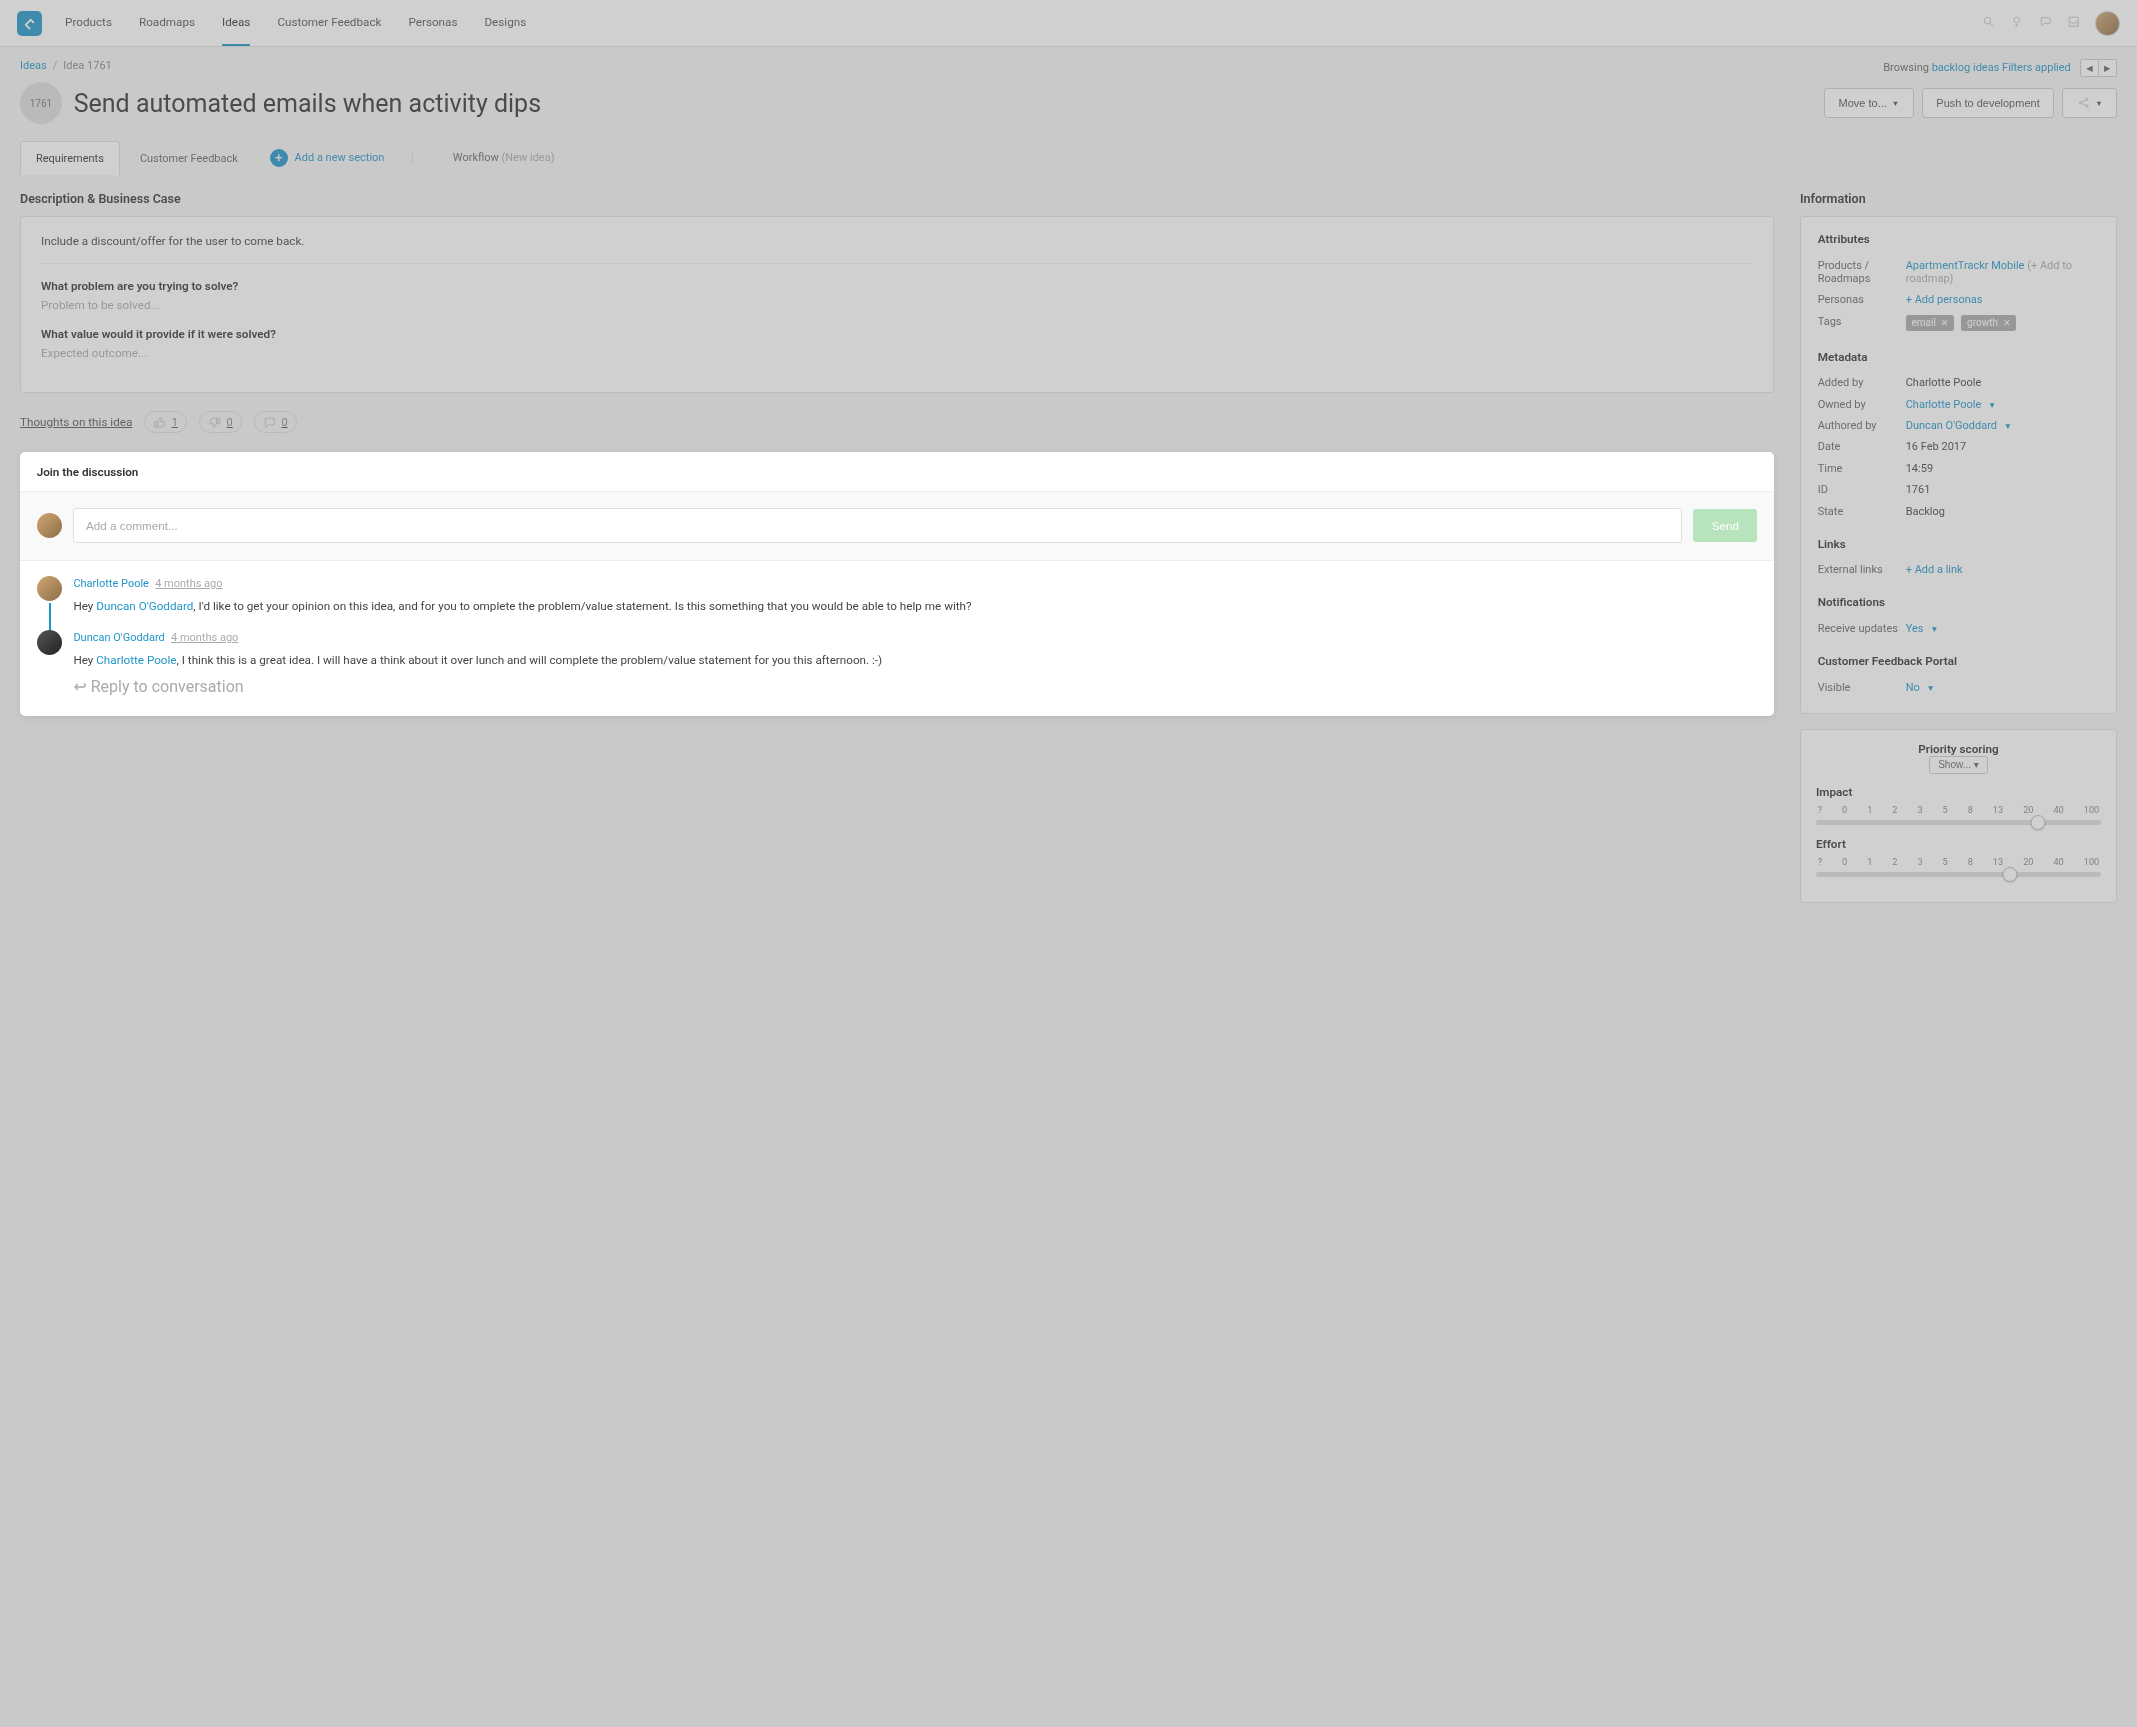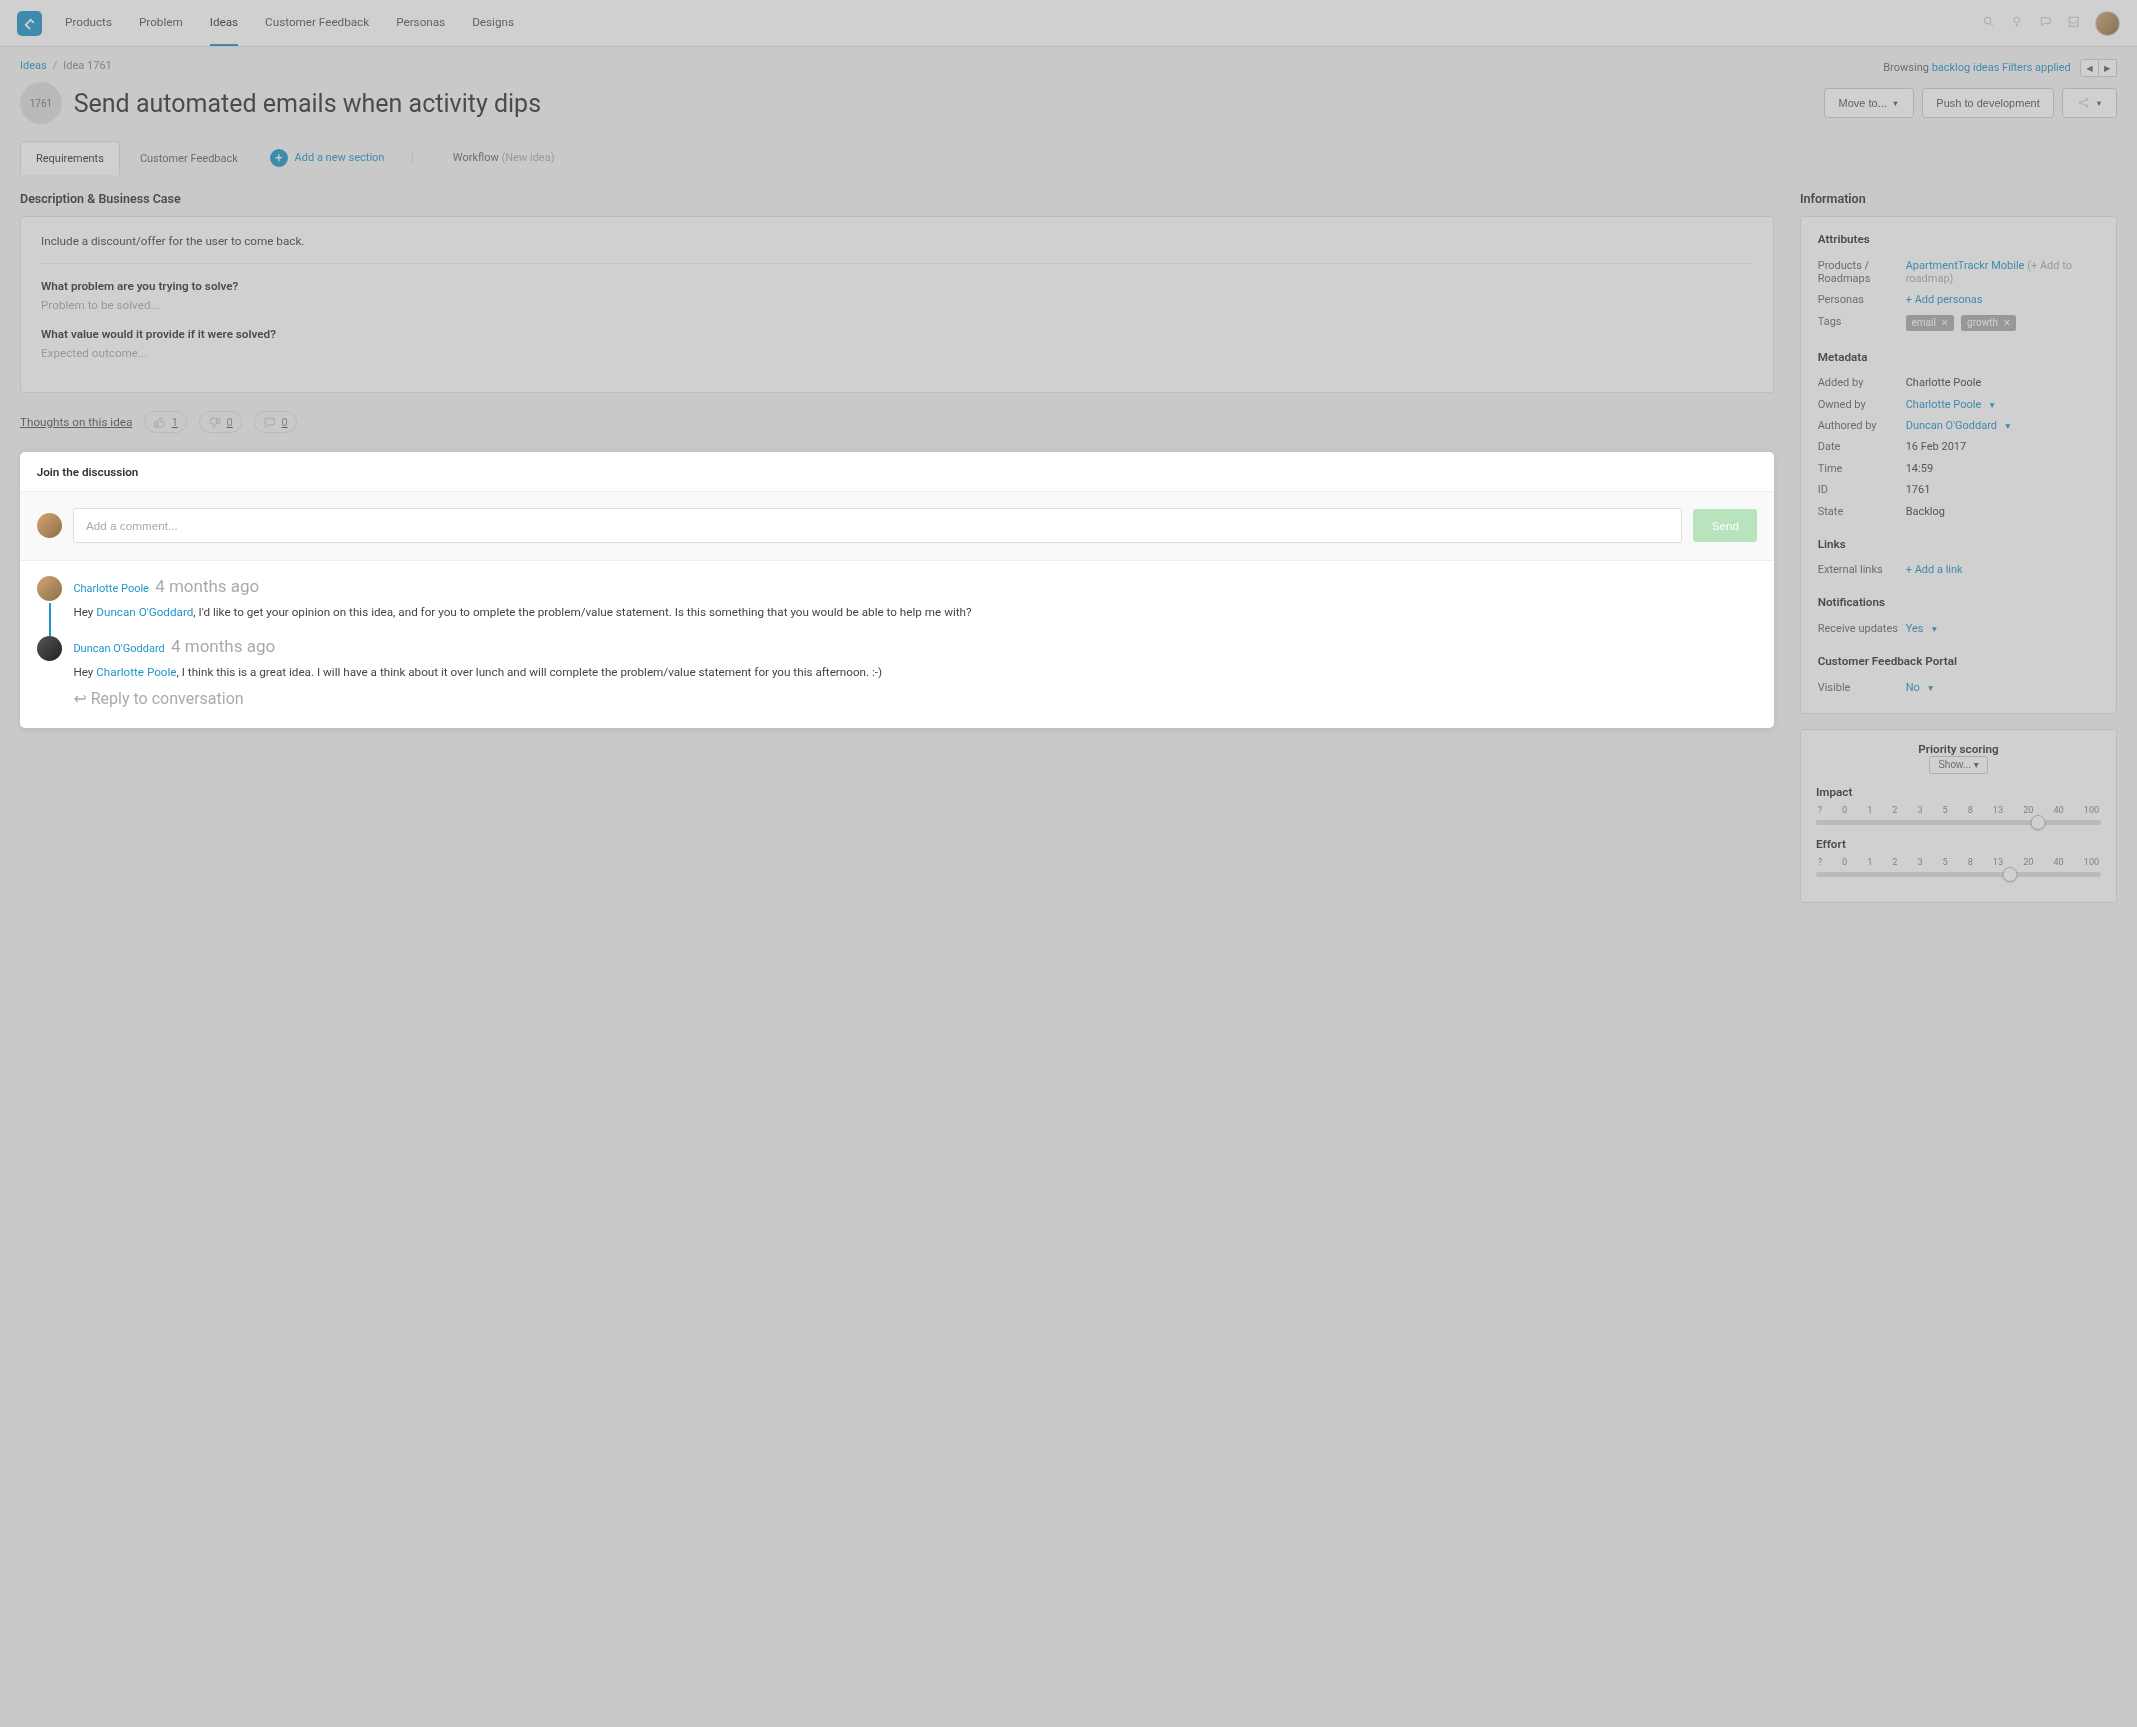--- a/index.html
+++ b/index.html
@@ -51,21 +51,21 @@
 .discussion-h { font-weight: 600; font-size: 11.7px; padding: 0 16.7px 11.7px; color: #333; }
 .comment-input-row { background: #f9f9f9; border-top: 0.8px solid #eee; border-bottom: 0.8px solid #eee; padding: 16.7px; display: flex; align-items: center; gap: 11.7px; }
 .small-avatar { width: 25px; height: 25px; border-radius: 50%; background: linear-gradient(135deg,#d4a574,#8b6f47); flex-shrink: 0; }
 .small-avatar.dark { background: linear-gradient(135deg,#555,#222); }
 .comment-input { flex: 1; border: 0.8px solid #ddd; border-radius: 3.3px; padding: 10px 11.7px; font-size: 11.7px; color: #333; }
 .comment-input::placeholder { color: #aaa; }
 .send-btn { background: #b8e4bd; color: #fff; border: none; border-radius: 3.3px; padding: 10px 18.4px; font-size: 11.7px; cursor: pointer; }
 .comment-block { padding: 15px 16.7px 0; display: flex; gap: 11.7px; position: relative; }
 .comment-body { flex: 1; }
 .comment-author { color: #2196c9; font-size: 11px; }
-.comment-time { color: #aaa; font-size: 17px; margin-left: 3.3px; }
+.comment-time { color: #aaa; font-size: 11px; margin-left: 3.3px; text-decoration: underline; }
 .comment-text { margin-top: 6.7px; color: #444; line-height: 1.55; font-size: 11.7px; }
 .comment-text .mention { color: #2196c9; }
 .thread-line { position: absolute; left: 29px; top: 42px; bottom: -15px; width: 1.7px; background: #2196c9; }
 .reply-action { color: #aaa; font-size: 16px; margin-top: 8.3px; cursor: pointer; }
 .info-card { background: #fff; border: 0.8px solid #e0e0e0; border-radius: 3.3px; padding: 15px 16.7px; margin-top: 16.7px; }
 .info-subh { font-weight: 600; font-size: 11.7px; margin: 0 0 8.3px; color: #333; }
 .info-subh.mt { margin-top: 15px; }
 .attr-row { display: flex; padding: 4.2px 0; font-size: 11px; }
 .attr-label { width: 88px; color: #666; flex-shrink: 0; }
 .attr-value { color: #444; flex: 1; }
@@ -89,21 +89,21 @@
 <div class="overlay"></div>
 
 <div class="topnav">
   <div class="logo">
     <svg viewBox="0 0 24 24">
         <path d="M4 14 L12 6 L14 8 L8 14 L14 20 L12 22 Z M14 4 L20 10 L18 12 L12 6 Z"></path>
       </svg>
   </div>
   <div class="topnav-items">
     <div class="topnav-item">Products</div>
-    <div class="topnav-item">Problem</div>
+    <div class="topnav-item">Roadmaps</div>
     <div class="topnav-item active">Ideas</div>
     <div class="topnav-item">Customer Feedback</div>
     <div class="topnav-item">Personas</div>
     <div class="topnav-item">Designs</div>
   </div>
   <div class="topnav-icons">
     <span><svg class="icon-svg" viewBox="0 0 24 24">
           <circle cx="10" cy="10" r="6"></circle>
           <line x1="15" y1="15" x2="20" y2="20"></line>
         </svg></span>

